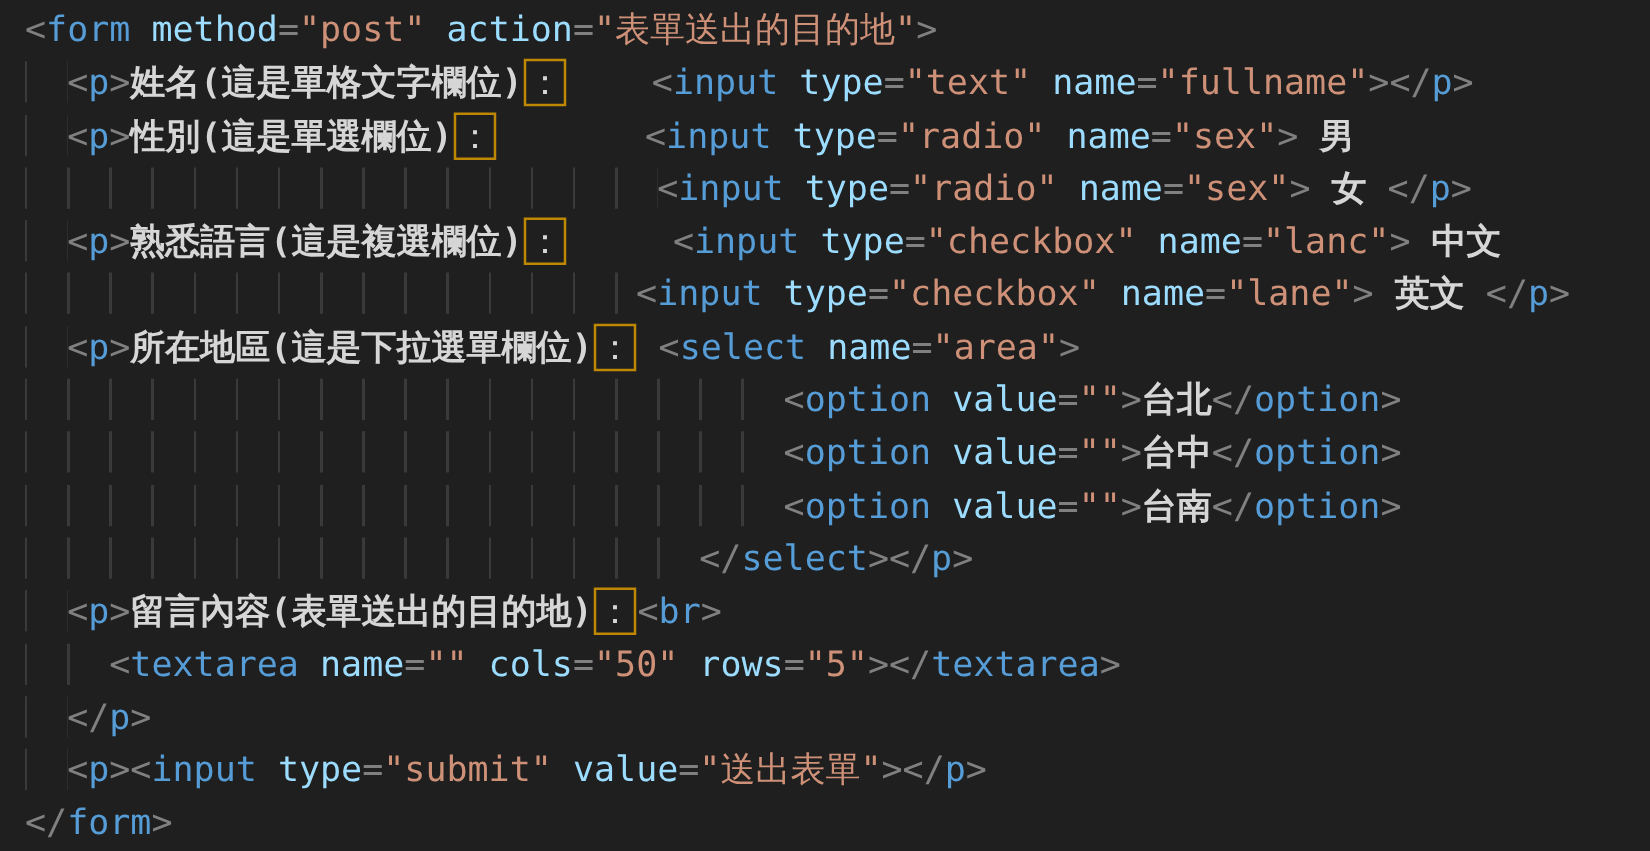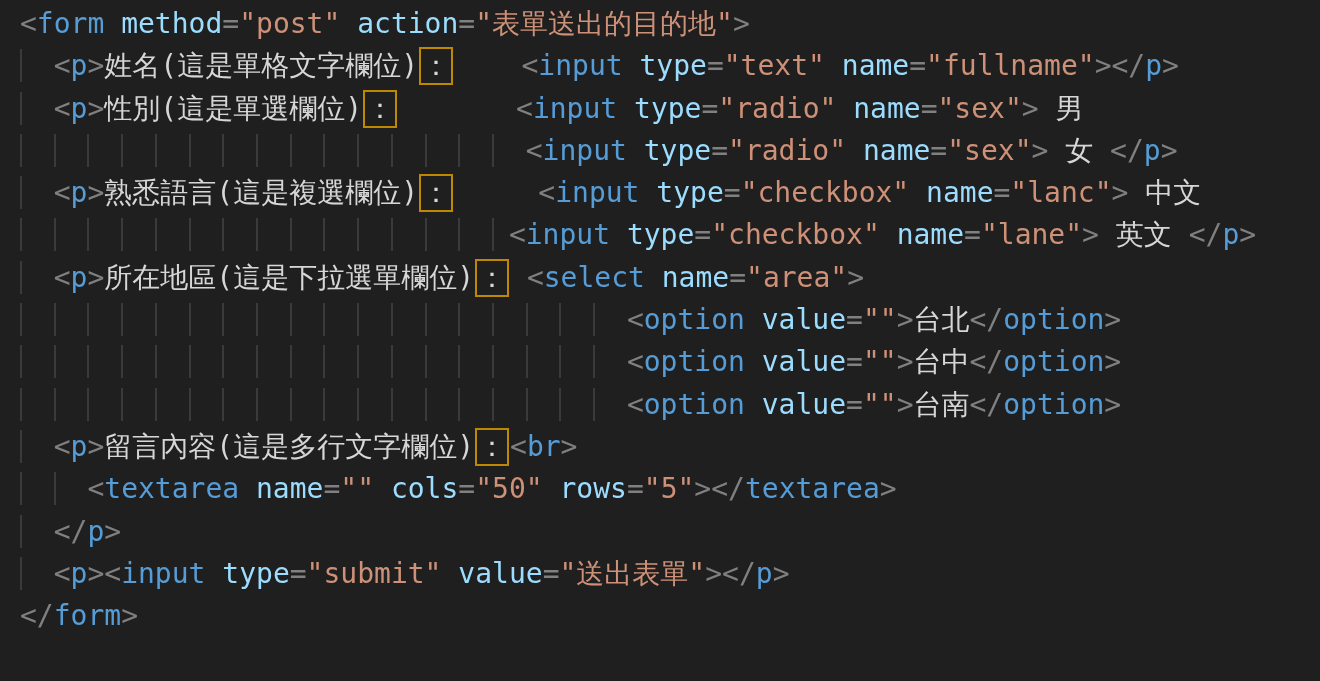--- a/index.html
+++ b/index.html
@@ -34,21 +34,21 @@
   .ind{
     
     background-image:repeating-linear-gradient(90deg,
       var(--guide) 0, var(--guide) 2px,
       transparent 2px, transparent 2ch);
   }
   .punct{color:var(--c-punct);}
   .tag{color:var(--c-tag);text-align:center;}
   .attr{color:var(--c-attr);text-align:center;}
   .str{color:var(--c-str);}
-  .text{color:var(--c-text);}
+  .text{color:var(--c-text);font-weight:bold;}
   .boxed{
     color:var(--c-text);
     display:inline-block;
     border:2px solid var(--ubox);
     padding:0 1px;
     margin:0 1px;
     line-height:34px;
   }
 </style>
 </head>
@@ -58,18 +58,19 @@
     <div class="line"><span class="punct">&lt;</span><span class="tag">form</span><span class="text"> </span><span class="attr">method</span><span class="punct">=</span><span class="str">"post"</span><span class="text"> </span><span class="attr">action</span><span class="punct">=</span><span class="str">"表單送出的目的地"</span><span class="punct">&gt;</span></div>
     <div class="line"><span class="ind">  </span><span class="punct">&lt;</span><span class="tag">p</span><span class="punct">&gt;</span><span class="text">姓名(這是單格文字欄位)</span><span class="boxed">：</span><span class="text">    </span><span class="punct">&lt;</span><span class="tag">input</span><span class="text"> </span><span class="attr">type</span><span class="punct">=</span><span class="str">"text"</span><span class="text"> </span><span class="attr">name</span><span class="punct">=</span><span class="str">"fullname"</span><span class="punct">&gt;&lt;/</span><span class="tag">p</span><span class="punct">&gt;</span></div>
     <div class="line"><span class="ind">  </span><span class="punct">&lt;</span><span class="tag">p</span><span class="punct">&gt;</span><span class="text">性別(這是單選欄位)</span><span class="boxed">：</span><span class="text">       </span><span class="punct">&lt;</span><span class="tag">input</span><span class="text"> </span><span class="attr">type</span><span class="punct">=</span><span class="str">"radio"</span><span class="text"> </span><span class="attr">name</span><span class="punct">=</span><span class="str">"sex"</span><span class="punct">&gt;</span><span class="text"> 男</span></div>
     <div class="line"><span class="ind">                              </span><span class="punct">&lt;</span><span class="tag">input</span><span class="text"> </span><span class="attr">type</span><span class="punct">=</span><span class="str">"radio"</span><span class="text"> </span><span class="attr">name</span><span class="punct">=</span><span class="str">"sex"</span><span class="punct">&gt;</span><span class="text"> 女 </span><span class="punct">&lt;/</span><span class="tag">p</span><span class="punct">&gt;</span></div>
     <div class="line"><span class="ind">  </span><span class="punct">&lt;</span><span class="tag">p</span><span class="punct">&gt;</span><span class="text">熟悉語言(這是複選欄位)</span><span class="boxed">：</span><span class="text">     </span><span class="punct">&lt;</span><span class="tag">input</span><span class="text"> </span><span class="attr">type</span><span class="punct">=</span><span class="str">"checkbox"</span><span class="text"> </span><span class="attr">name</span><span class="punct">=</span><span class="str">"lanc"</span><span class="punct">&gt;</span><span class="text"> 中文</span></div>
     <div class="line"><span class="ind">                             </span><span class="punct">&lt;</span><span class="tag">input</span><span class="text"> </span><span class="attr">type</span><span class="punct">=</span><span class="str">"checkbox"</span><span class="text"> </span><span class="attr">name</span><span class="punct">=</span><span class="str">"lane"</span><span class="punct">&gt;</span><span class="text"> 英文 </span><span class="punct">&lt;/</span><span class="tag">p</span><span class="punct">&gt;</span></div>
     <div class="line"><span class="ind">  </span><span class="punct">&lt;</span><span class="tag">p</span><span class="punct">&gt;</span><span class="text">所在地區(這是下拉選單欄位)</span><span class="boxed">：</span><span class="text"> </span><span class="punct">&lt;</span><span class="tag">select</span><span class="text"> </span><span class="attr">name</span><span class="punct">=</span><span class="str">"area"</span><span class="punct">&gt;</span></div>
     <div class="line"><span class="ind">                                    </span><span class="punct">&lt;</span><span class="tag">option</span><span class="text"> </span><span class="attr">value</span><span class="punct">=</span><span class="str">""</span><span class="punct">&gt;</span><span class="text">台北</span><span class="punct">&lt;/</span><span class="tag">option</span><span class="punct">&gt;</span></div>
     <div class="line"><span class="ind">                                    </span><span class="punct">&lt;</span><span class="tag">option</span><span class="text"> </span><span class="attr">value</span><span class="punct">=</span><span class="str">""</span><span class="punct">&gt;</span><span class="text">台中</span><span class="punct">&lt;/</span><span class="tag">option</span><span class="punct">&gt;</span></div>
     <div class="line"><span class="ind">                                    </span><span class="punct">&lt;</span><span class="tag">option</span><span class="text"> </span><span class="attr">value</span><span class="punct">=</span><span class="str">""</span><span class="punct">&gt;</span><span class="text">台南</span><span class="punct">&lt;/</span><span class="tag">option</span><span class="punct">&gt;</span></div>
-    <div class="line"><span class="ind">  </span><span class="punct">&lt;</span><span class="tag">p</span><span class="punct">&gt;</span><span class="text">留言內容(這是多行文字欄位)</span><span class="boxed">：</span><span class="punct">&lt;</span><span class="tag">br</span><span class="punct">&gt;</span></div>
+    <div class="line"><span class="ind">                                </span><span class="punct">&lt;/</span><span class="tag">select</span><span class="punct">&gt;&lt;/</span><span class="tag">p</span><span class="punct">&gt;</span></div>
+    <div class="line"><span class="ind">  </span><span class="punct">&lt;</span><span class="tag">p</span><span class="punct">&gt;</span><span class="text">留言內容(表單送出的目的地)</span><span class="boxed">：</span><span class="punct">&lt;</span><span class="tag">br</span><span class="punct">&gt;</span></div>
     <div class="line"><span class="ind">    </span><span class="punct">&lt;</span><span class="tag">textarea</span><span class="text"> </span><span class="attr">name</span><span class="punct">=</span><span class="str">""</span><span class="text"> </span><span class="attr">cols</span><span class="punct">=</span><span class="str">"50"</span><span class="text"> </span><span class="attr">rows</span><span class="punct">=</span><span class="str">"5"</span><span class="punct">&gt;&lt;/</span><span class="tag">textarea</span><span class="punct">&gt;</span></div>
     <div class="line"><span class="ind">  </span><span class="punct">&lt;/</span><span class="tag">p</span><span class="punct">&gt;</span></div>
     <div class="line"><span class="ind">  </span><span class="punct">&lt;</span><span class="tag">p</span><span class="punct">&gt;&lt;</span><span class="tag">input</span><span class="text"> </span><span class="attr">type</span><span class="punct">=</span><span class="str">"submit"</span><span class="text"> </span><span class="attr">value</span><span class="punct">=</span><span class="str">"送出表單"</span><span class="punct">&gt;&lt;/</span><span class="tag">p</span><span class="punct">&gt;</span></div>
     <div class="line"><span class="punct">&lt;/</span><span class="tag">form</span><span class="punct">&gt;</span></div>
   </div>
 
 </body></html>

